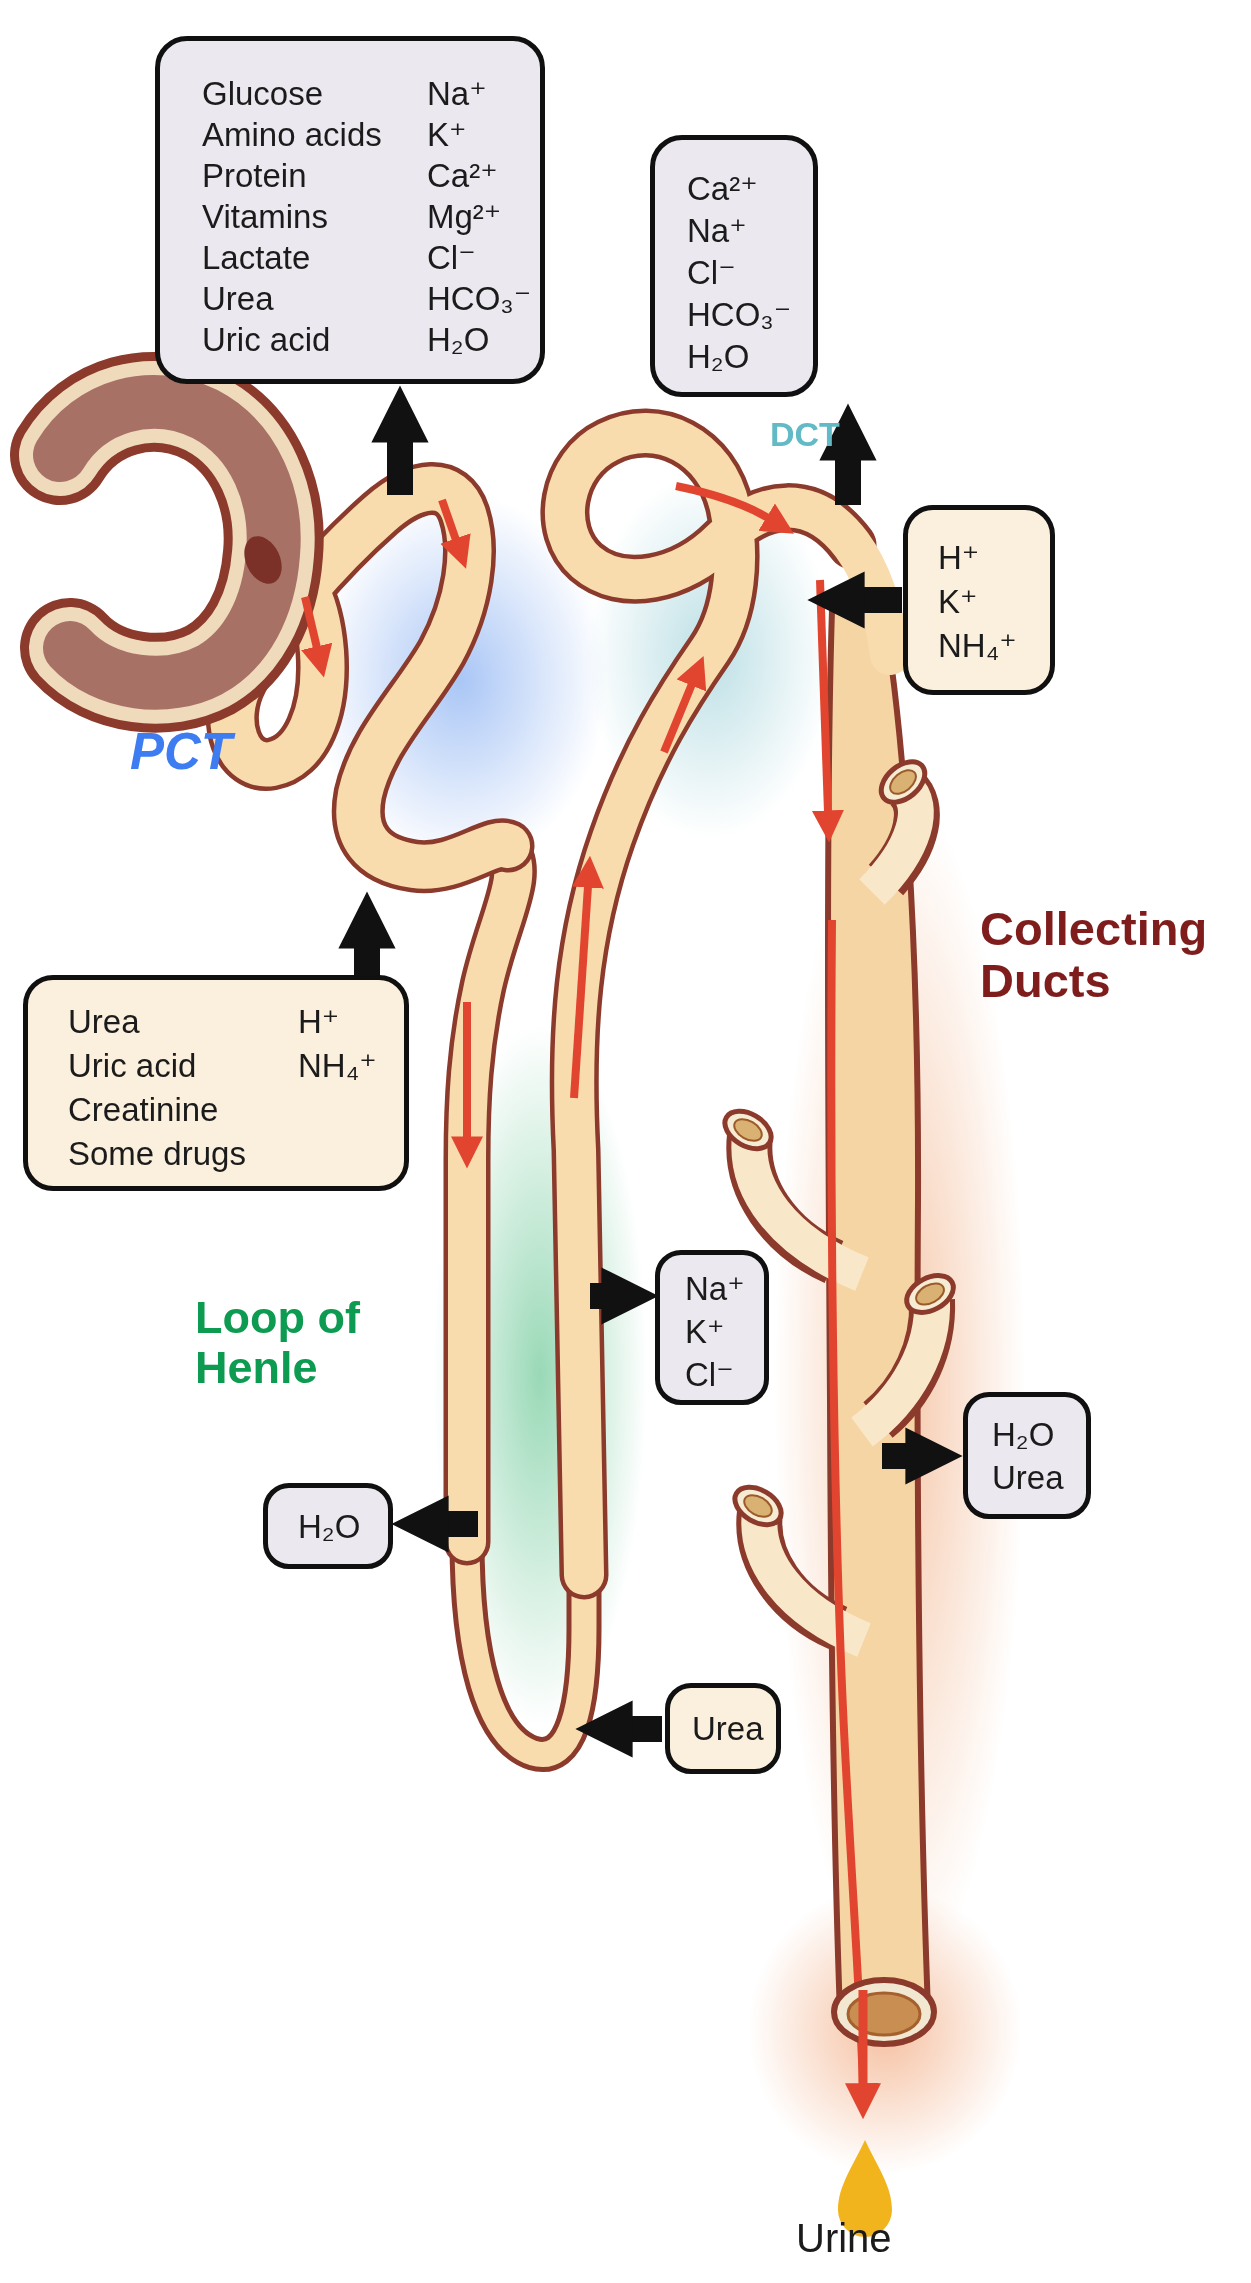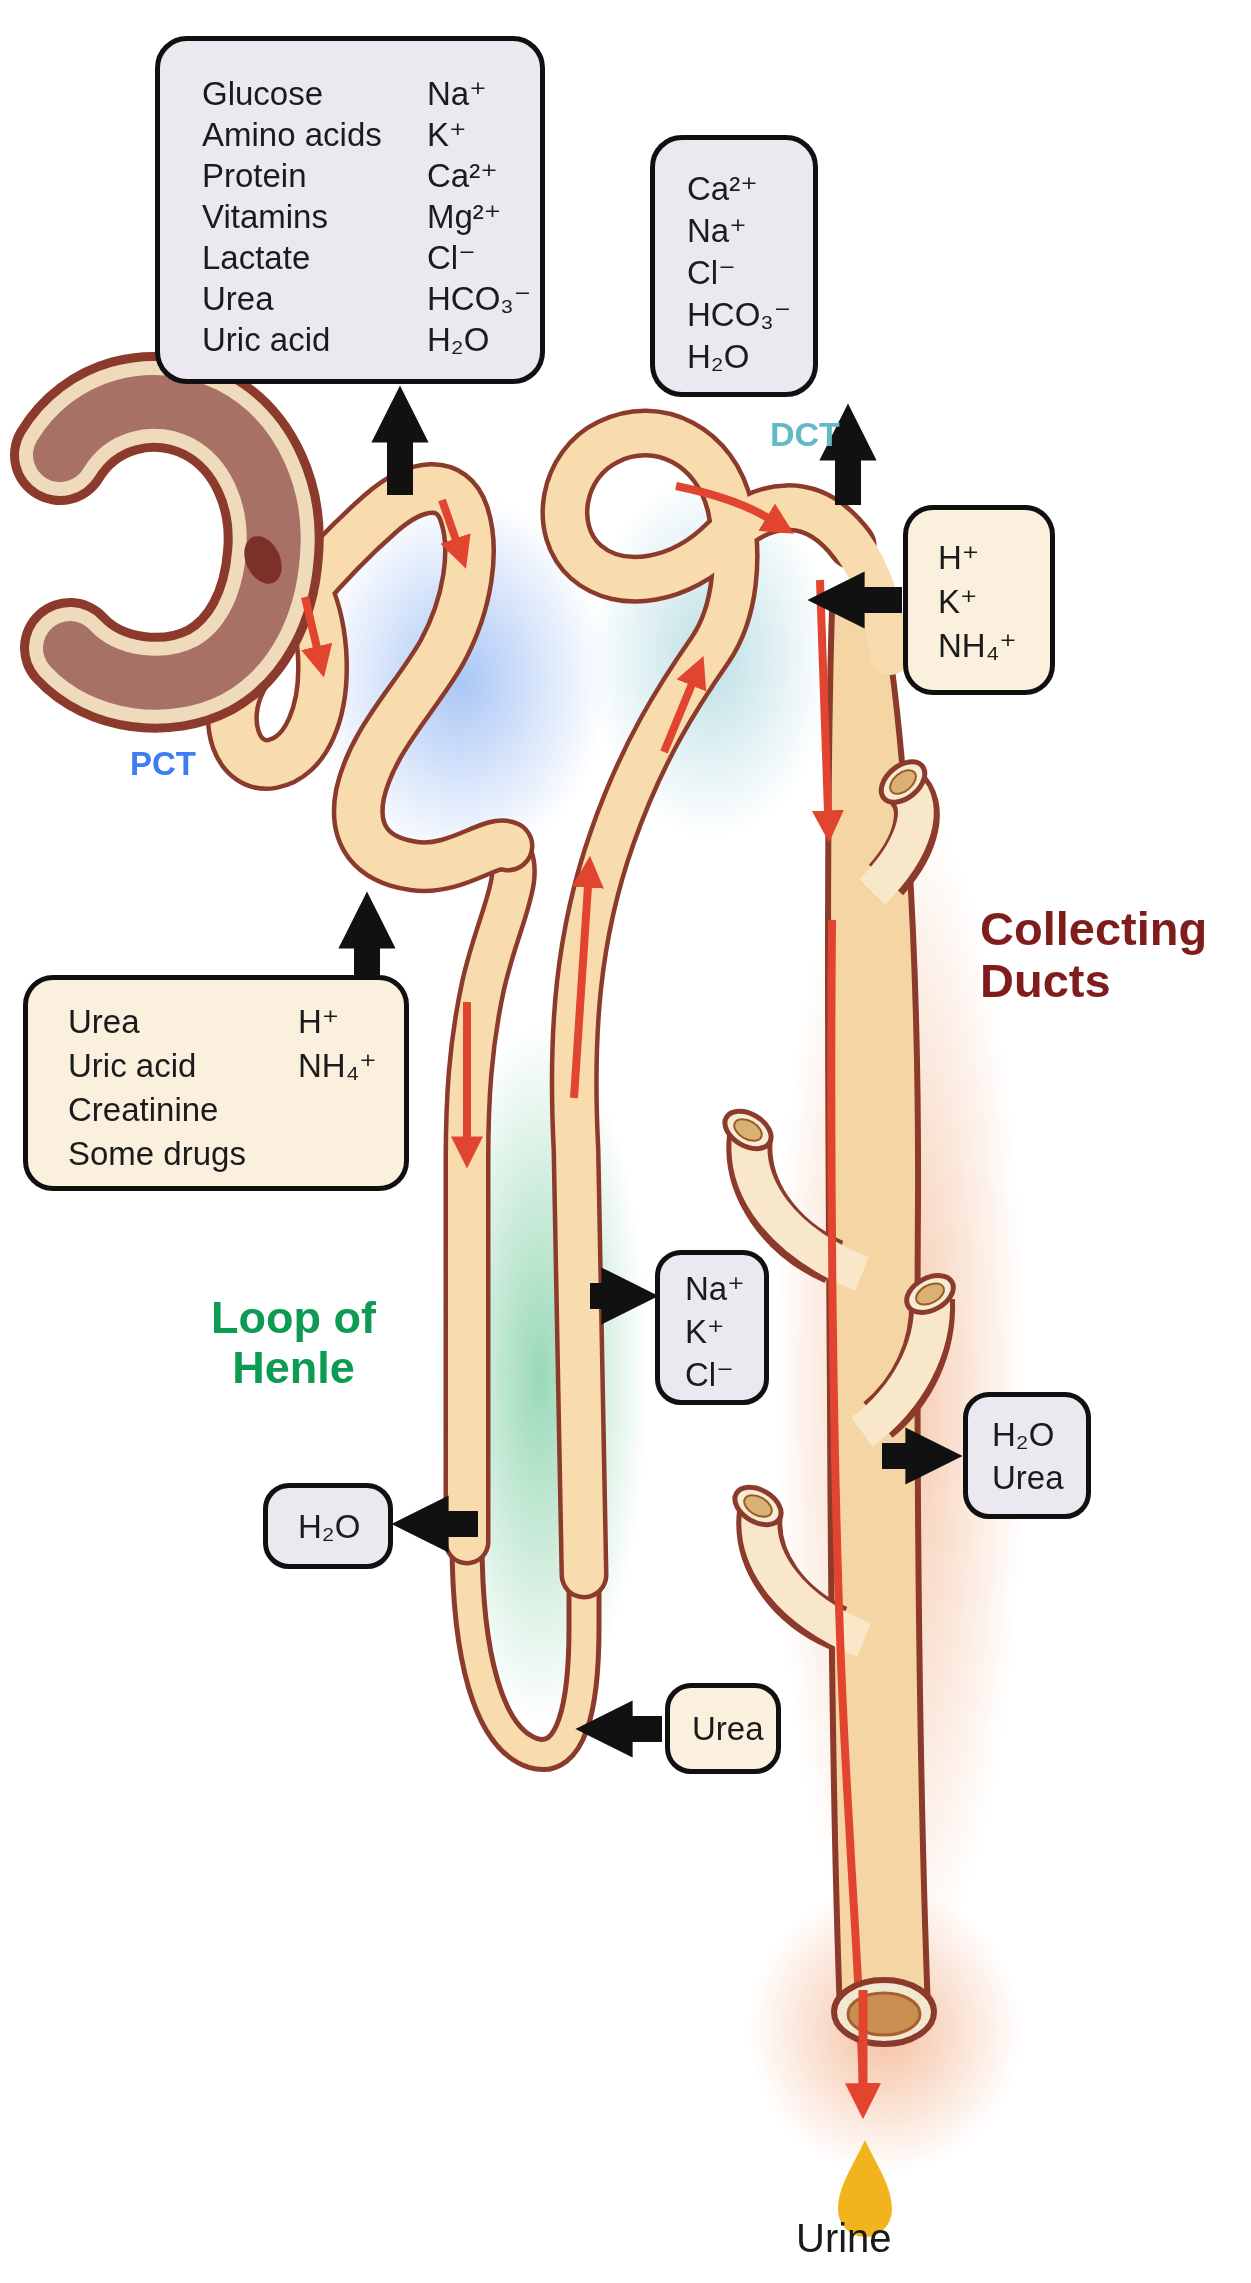--- a/index.html
+++ b/index.html
@@ -207,21 +207,21 @@
 
   <div class="box lav" style="left:963px;top:1392px;width:128px;height:127px;padding:16px 0 0 24px;line-height:43px;border-radius:26px;">
       <div class="bl">H₂O</div>
       <div class="bl">Urea</div>
     </div>
 
   <div class="box cream" style="left:665px;top:1683px;width:116px;height:91px;padding:20px 0 0 22px;border-radius:26px;">
       <div class="bl">Urea</div>
     </div>
 
-  <div class="lbl" style="left: 130px; top: 745px; font-size: 33px; color: rgb(62, 124, 242);">PCT</div>
+  <div class="lbl" style="left: 130px; top: 722px; font-size: 51px; color: rgb(62, 124, 242); font-style: italic;">PCT</div>
   <div class="lbl" style="left: 770px; top: 415px; font-size: 34px; color: rgb(98, 186, 198);">DCT</div>
   <div class="lbl" style="left: 980px; top: 903px; font-size: 47px; line-height: 52px; color: #7f1d1d;">Collecting
 Ducts</div>
-  <div class="lbl" style="left: 195px; top: 1293px; width: 197px; font-size: 45px; line-height: 50px; text-align: center; color: rgb(13, 155, 81);">Loop of
+  <div class="lbl" style="left: 195px; top: 1293px; width: 197px; font-size: 45px; line-height: 50px; text-align: left; color: rgb(13, 155, 81);">Loop of
 Henle</div>
   <div class="lbl" style="left: 796px; top: 2216px; width: 140px; font-size: 40px; font-weight: normal; text-align: left; color: rgb(27, 27, 27);">Urine</div>
 
 </div>
 
 </body></html>

